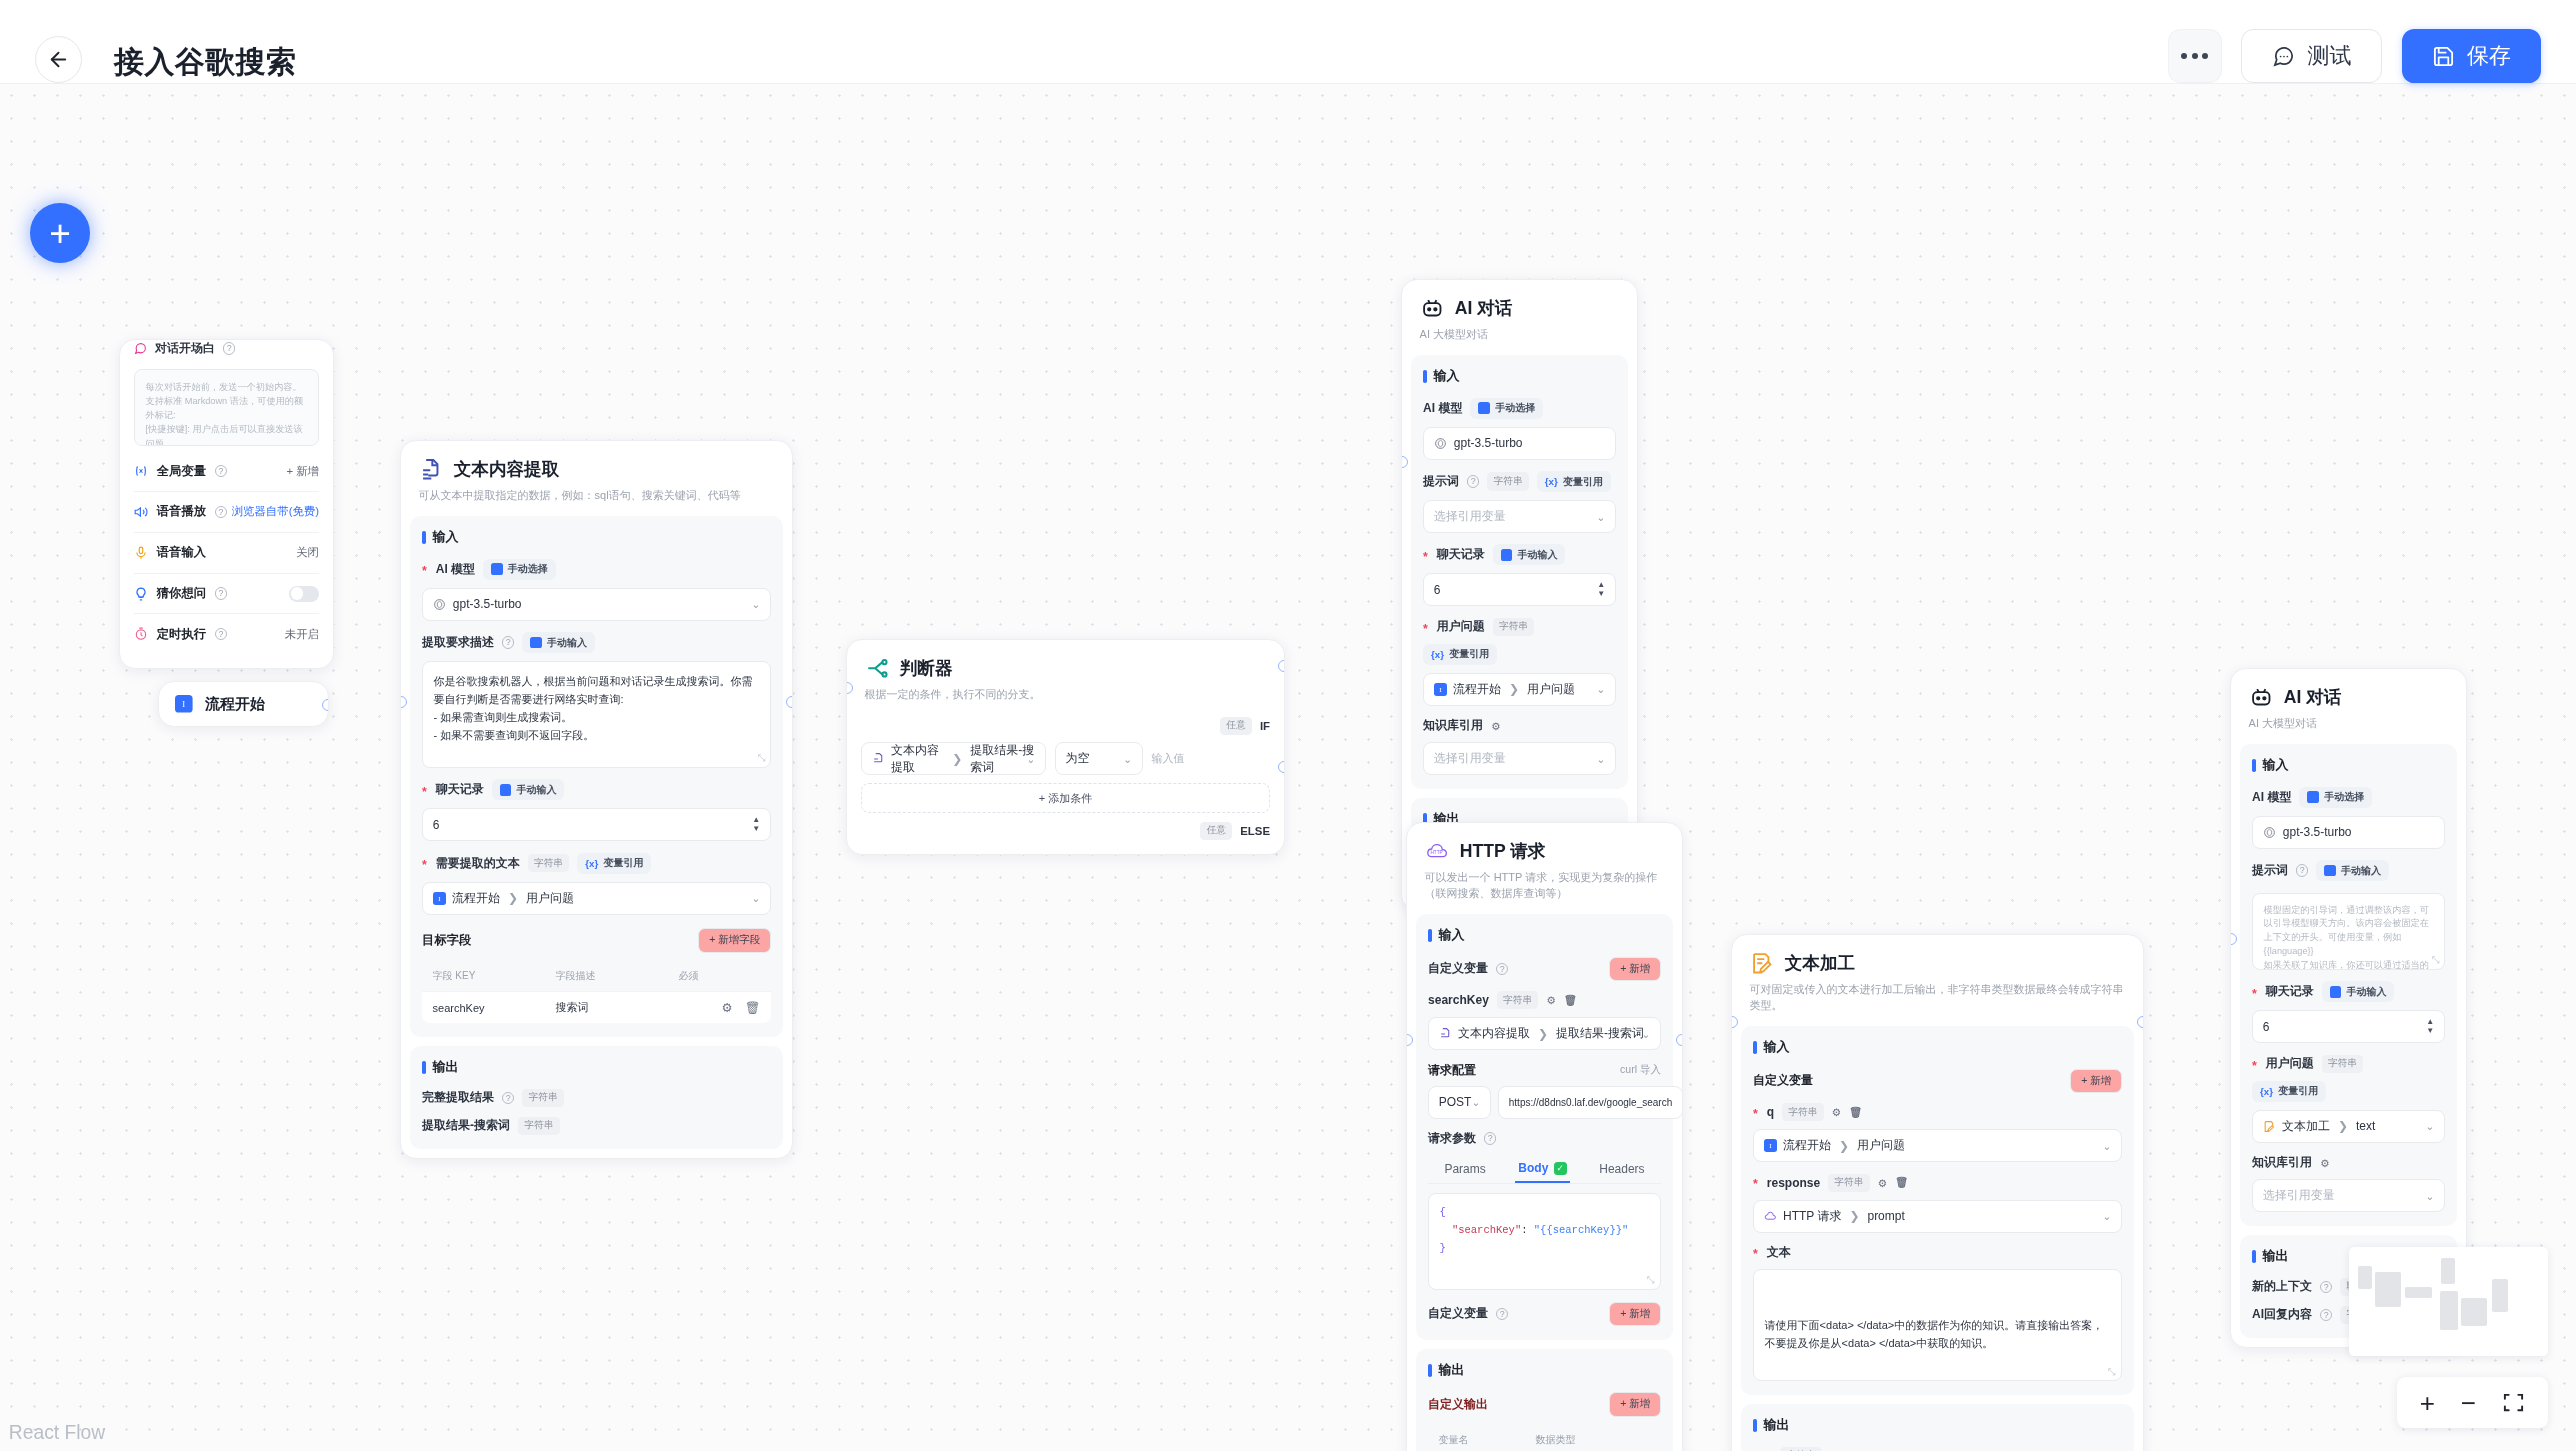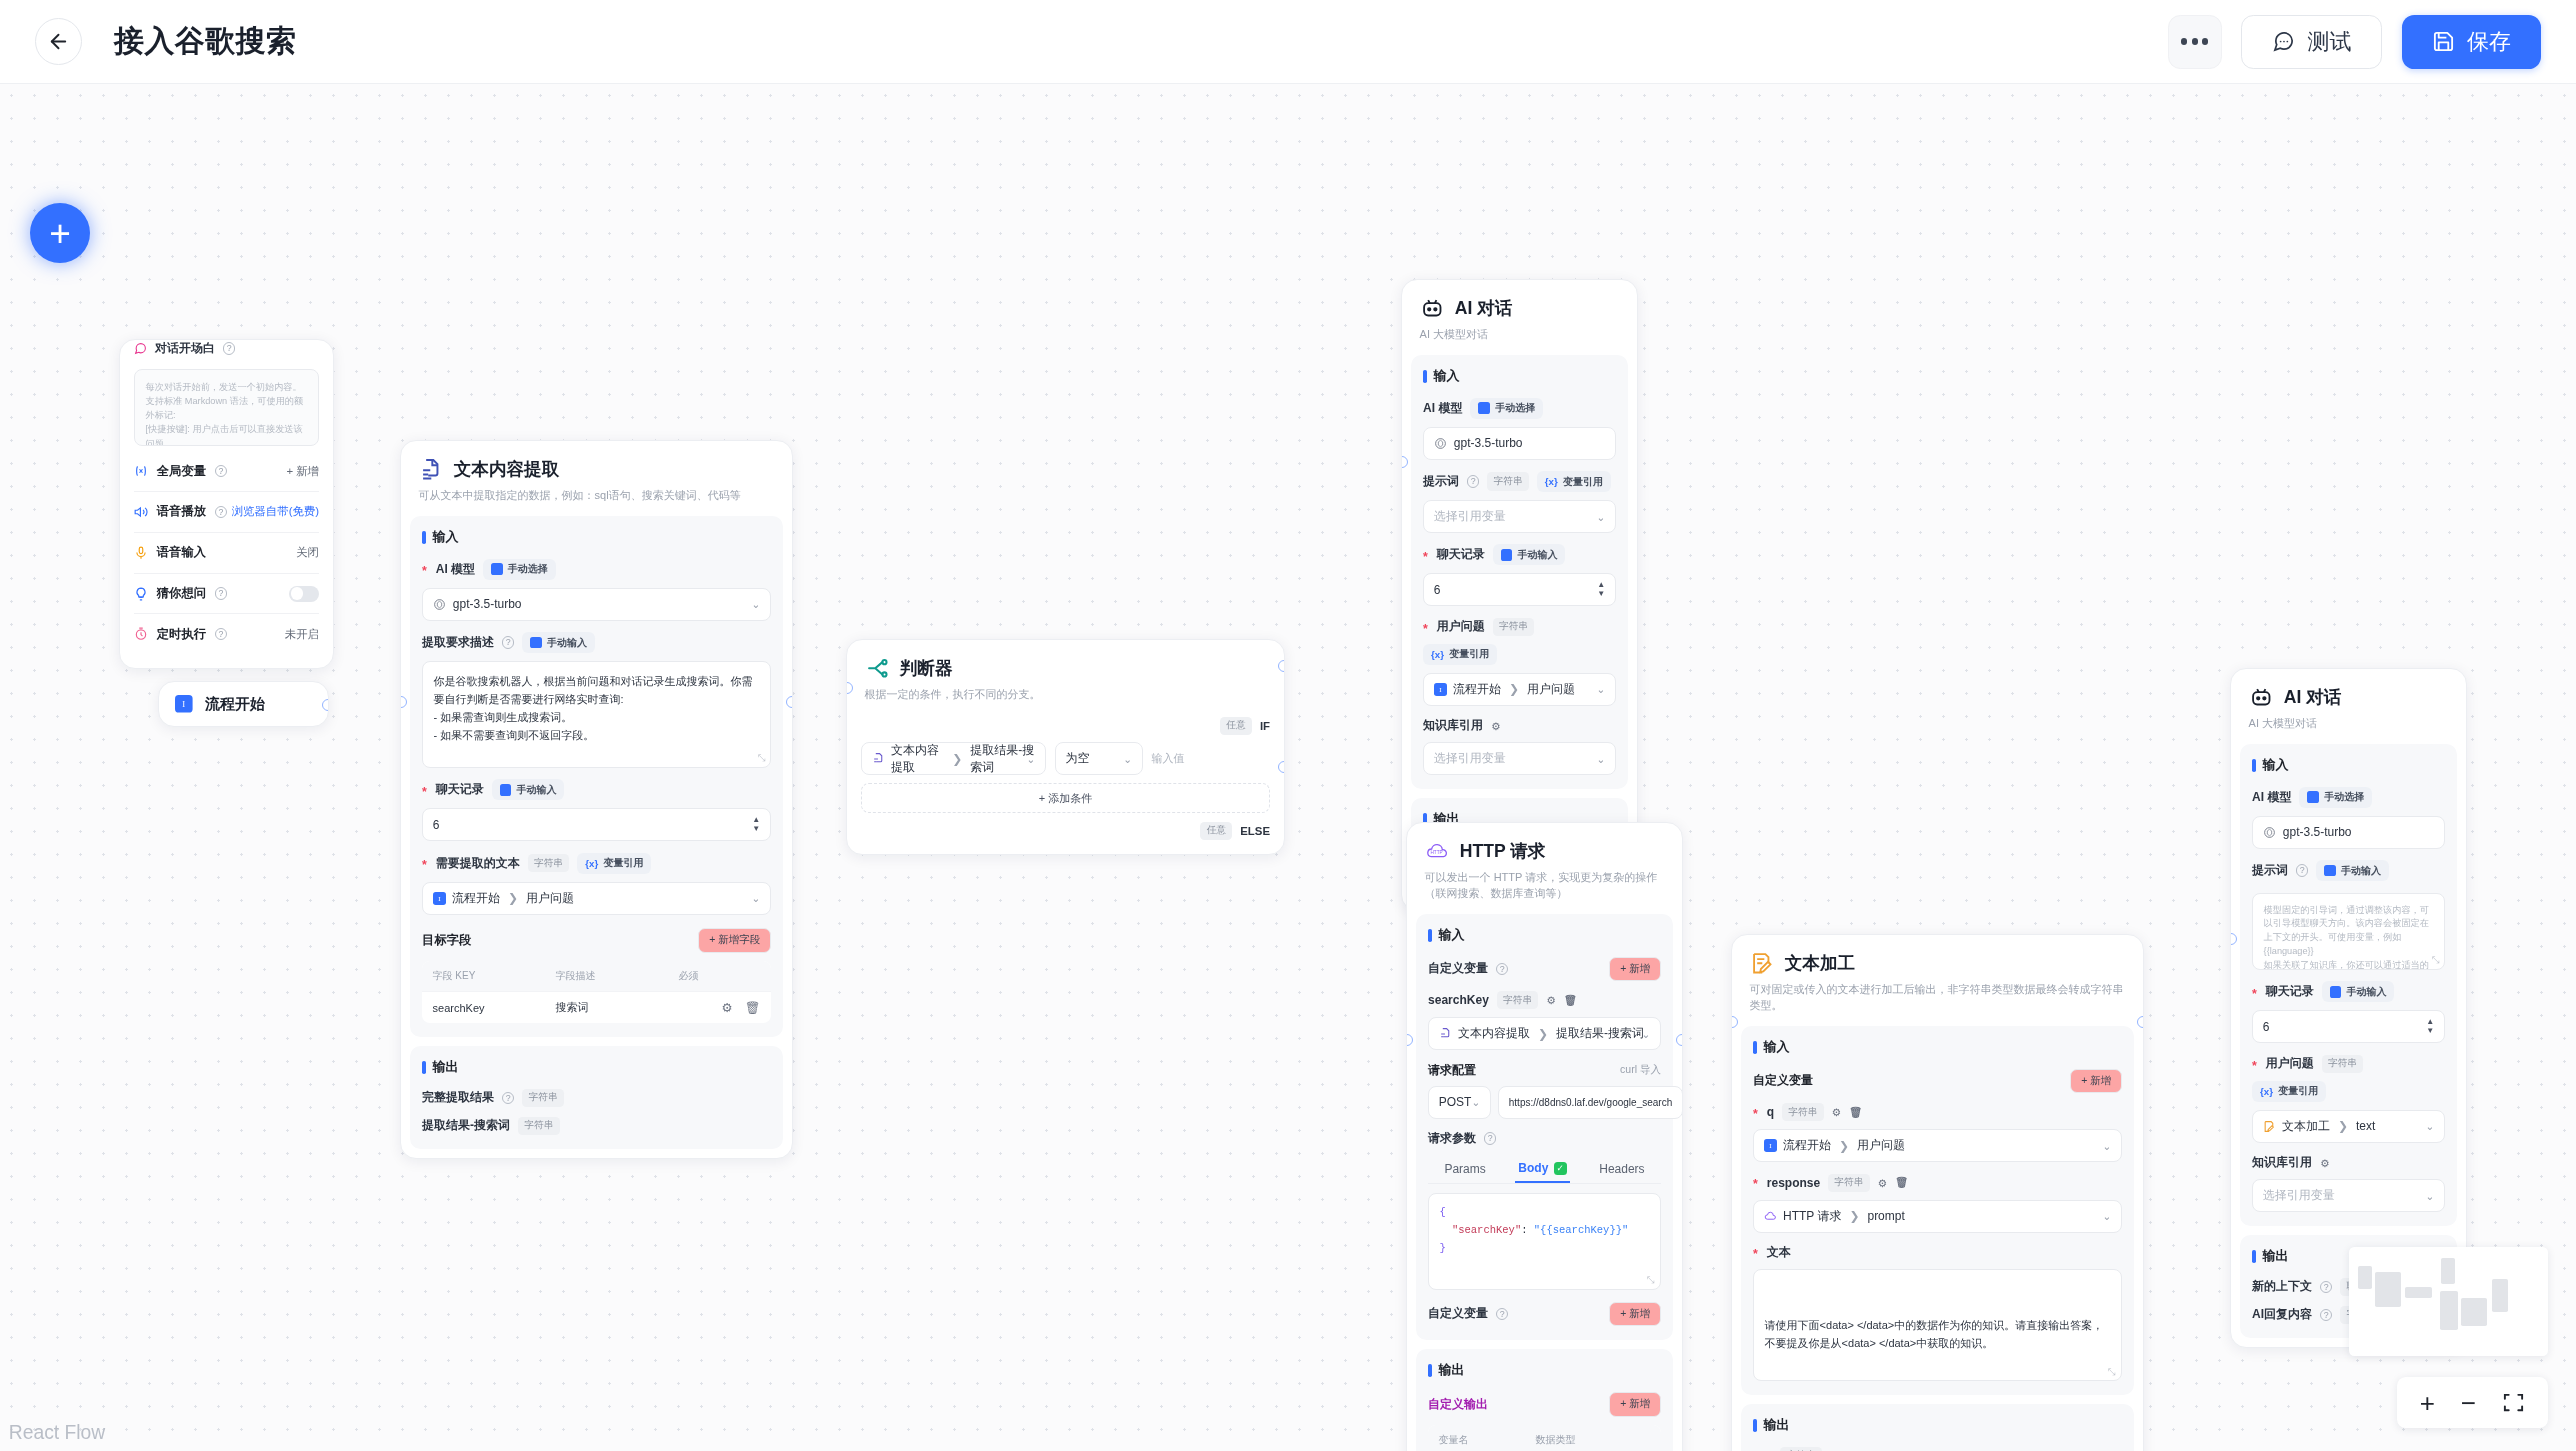--- a/index.html
+++ b/index.html
@@ -10,21 +10,21 @@
     color: #1a202c;
     -webkit-font-smoothing: antialiased;
   }
 
   
   .header {
     position: absolute; top: 0; left: 0;
     width: 2576px; height: 84px;
     background: #ffffff;
     border-bottom: 0.9px solid #eef0f3;
-    display: flex; align-items: center;
+    display: flex; align-items: flex-end;
     padding: 0 35px;
     z-index: 50;
   }
   .back-btn {
     width: 47px; height: 47px; border-radius: 50%;
     border: 0.9px solid #e4e7ec; background: #fff;
     display: flex; align-items: center; justify-content: center;
     cursor: pointer; flex: 0 0 auto;
   }
   .back-btn svg { width: 23px; height: 23px; }
@@ -725,21 +725,21 @@
         <span class="field-label" style="margin-bottom:0;">
           <span>自定义变量</span>
           <span class="q-mark">?</span>
         </span>
         <span class="btn-sm">+ 新增</span>
       </div>
     </div>
     <div class="sect">
       <div class="sect-title">输出</div>
       <div class="row-between">
-        <span style="font-size:12px; font-weight:700; color:#a21caf;">自定义输出</span>
+        <span style="font-size:12px; font-weight:700; color:#7f1d1d;">自定义输出</span>
         <span class="btn-sm">+ 新增</span>
       </div>
       <div class="tbl">
         <div class="tbl-head">
           <span style="flex:0 0 97px;">变量名</span>
           <span style="flex:1;">数据类型</span>
         </div>
         <div class="tbl-row">
           
           

